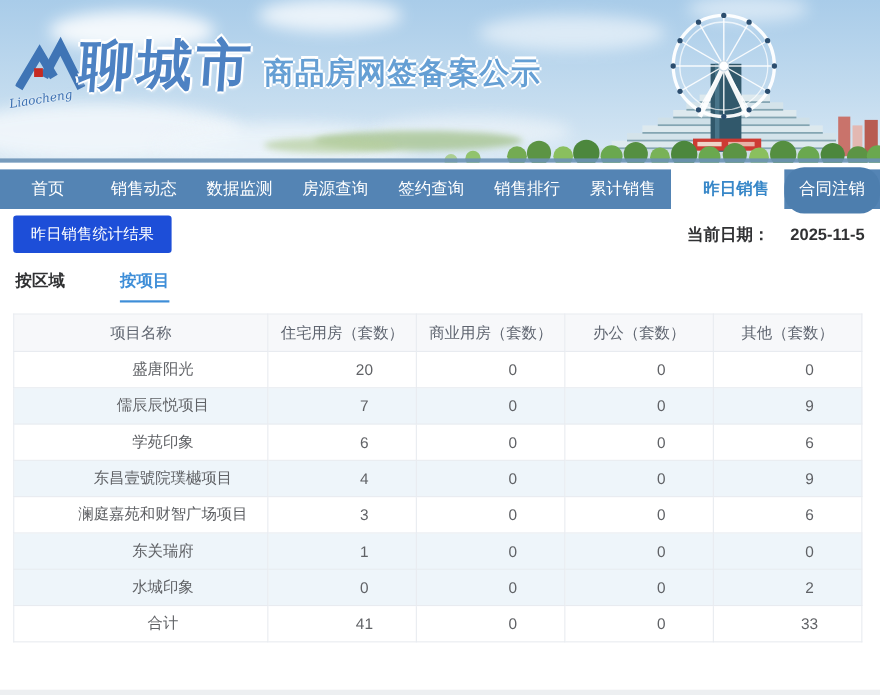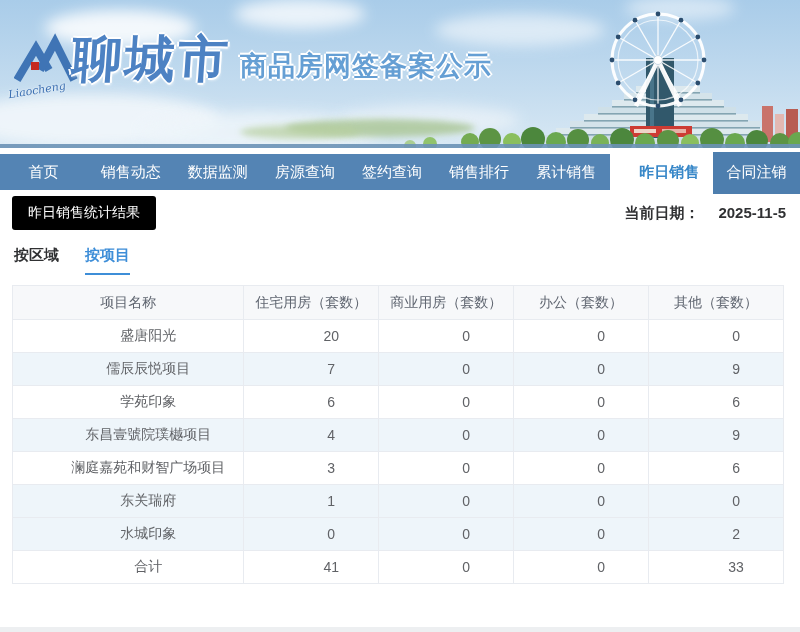--- a/index.html
+++ b/index.html
@@ -24,33 +24,33 @@
                 color:#659fd4; letter-spacing:1px;
                 text-shadow:-2px 0 0 #fff,2px 0 0 #fff,0 -2px 0 #fff,0 2px 0 #fff; }
 
   
   .navbar { position:relative; margin-top:6px; height:36px; background:#5484b4;
             display:flex; align-items:flex-start; overflow:visible; z-index:5; }
   .nav-item { flex:1; height:23px; line-height:36px; text-align:center;
               font-size:15px; color:#fff; cursor:pointer; white-space:nowrap; }
   .nav-item.active { background:#fff; color:#3787c8; height:48px; line-height:40px;
                      margin-top:-2px; font-weight:bold;padding-left:16px; }
-  .nav-item.raised { background:#4d7eae; height:42px; line-height:40px; margin-top:-2px; }
+  .nav-item.raised { background:#4d7eae; height:42px; line-height:40px; margin-top:-2px;border-radius:18px; }
 
   
   .toolbar { display:flex; justify-content:space-between; align-items:center;
              padding:6px 14px 0 12px; }
-  .stats-btn { background:#000000; color:#fff; border:none; border-radius:3px;
+  .stats-btn { background:#1d4ed8; color:#fff; border:none; border-radius:3px;
                font-size:14px; padding:8px 16px; cursor:pointer;
                font-family:Liberation Mono, monospace; }
   .date-box { font-size:15px; color:#303133; font-weight:600; }
   .date-box .lbl { margin-right:19px; }
 
   
-  .view-tabs { display:flex; gap:26px; margin:16px 0 0 14px; font-size:15px; font-weight:bold; }
+  .view-tabs { display:flex; gap:50px; margin:16px 0 0 14px; font-size:15px; font-weight:bold; }
   .vtab { color:#303133; padding-bottom:8px; cursor:pointer; }
   .vtab.active { color:#3e8ed8; border-bottom:2px solid #3e8ed8; }
 
   
   table.data { width:772px; margin:10px 12px 0 12px; border-collapse:collapse;
                table-layout:fixed; font-size:14px; color:#606266; }
   table.data th { background:#f7f8fa; font-weight:normal; color:#5f6570;
                   height:34px; border:1px solid #e8ebf0; text-align:center; }
   table.data td { height:33px; border:1px solid #e8ebf0; text-align:center;
                   background:#fff;padding-left:40px; }

